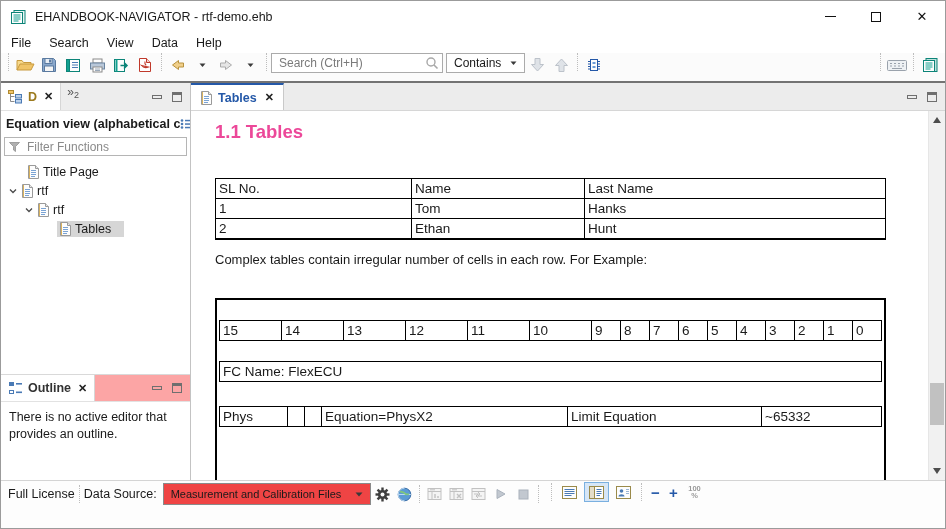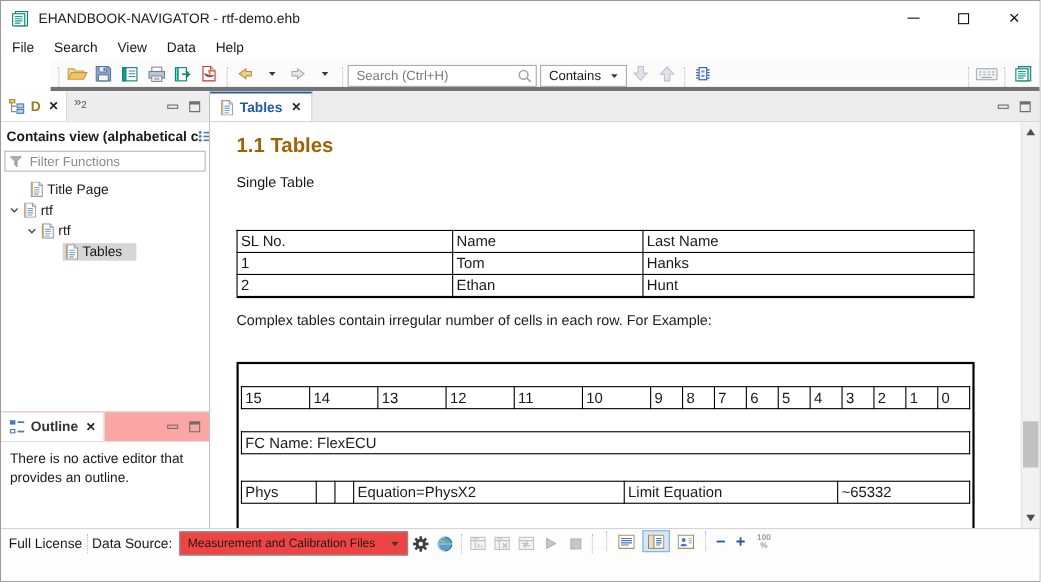--- a/index.html
+++ b/index.html
@@ -18,21 +18,21 @@
   .winbtn { width:46px; height:31px; display:flex; align-items:center; justify-content:center; }
   .g-min { width:11px; border-top:1px solid #111; }
   .g-max { width:10px; height:10px; border:1px solid #111; }
   .g-close { font-size:13px; color:#111; }
 
   
   .menubar { height:21px; display:flex; align-items:center; padding-left:1px; background:#fff; flex:none; }
   .menu-item { padding:0 9px; font-size:12.5px; height:100%; display:flex; align-items:center; }
 
   
-  .toolbar { height:30px; display:flex; align-items:flex-end; background:#fbfbfb; border-bottom:4px solid #737373; flex:none; padding:0 3px;margin-left:45px; }
+  .toolbar { height:30px; display:flex; align-items:flex-start; background:#fbfbfb; border-bottom:2px solid #737373; flex:none; padding:0 3px; }
   .tbtn { height:24px; min-width:24px; display:flex; align-items:center; justify-content:center; padding:0 2px; }
   .dots { width:0; height:18px; border-left:1px dotted #bdbdbd; margin:0 4px; flex:none; }
   .searchbox { width:172px; height:20px; border:1px solid #ababab; background:#fff; display:flex; align-items:center; padding:0 3px 0 5px; }
   .searchbox input { flex:1; border:0; outline:0; font-family:"Liberation Sans",sans-serif; font-size:12px; color:#333; min-width:0; background:transparent; }
   .searchbox input::placeholder { color:#7a7a7a; }
   .combo { height:20px; border:1px solid #ababab; background:#fff; display:flex; align-items:center; gap:9px; padding:0 7px; margin-left:3px; font-size:12px; }
   .tb-spacer { flex:1; }
 
   
   .main { flex:1; display:flex; overflow:hidden; background:#fff; }
@@ -66,21 +66,21 @@
   .outline-tab { background:#fff; display:flex; align-items:center; gap:5px; padding:0 7px; border-right:1px solid #d6d6d6; font-weight:bold; font-size:12.5px; color:#333; }
   .outline-msg { height:78px; flex:none; padding:7px 8px; font-size:12.5px; line-height:17px; background:#fff; }
 
   
   .editor { flex:1; display:flex; flex-direction:column; overflow:hidden; }
   .editor-tabbar { height:28px; flex:none; display:flex; align-items:stretch; background:#ececec; border-bottom:1px solid #d6d6d6; }
   .editor-tab { background:#fff; border-top:2px solid #2458a8; border-right:1px solid #c9c9c9; display:flex; align-items:center; gap:6px; padding:0 9px; }
   .editor-tab .lbl { color:#2458a8; font-weight:bold; font-size:12.5px; }
   .editor-body { flex:1; display:flex; overflow:hidden; }
   .doc { flex:1; overflow:hidden; padding:0 10px 0 24px; font-size:13px; }
-  .doc h1 { margin:10px 0 0 0; font-size:18.5px; line-height:21px; color:#a16207; font-weight:bold; }
+  .doc h1 { margin:10px 0 0 0; font-size:18.5px; line-height:21px; color:#ec4899; font-weight:bold; }
   .subtitle { margin-top:16px; line-height:15px; }
   table { border-collapse:collapse; table-layout:fixed; }
   .single-table { width:671px; margin-top:36px; border:1px solid #000; border-bottom-width:2px; }
   .single-table td { border:1px solid #000; height:20px; padding:0 2px 0 3px; font-size:13.5px; overflow:hidden; white-space:nowrap; }
   .para { margin-top:12px; line-height:16px; }
   .complex-box { margin-top:30px; width:671px; height:400px; border:2px solid #000; padding:20px 2px 0 2px; }
   .complex-box table { width:100%; }
   .complex-box td { border:1px solid #000; height:20px; padding:0 1px 0 3px; font-size:13.5px; overflow:hidden; white-space:nowrap; }
   .fc-table { margin-top:20px; }
   .phys-table { margin-top:24px; }
@@ -309,21 +309,21 @@
           <span>»</span>
             <span class="n">2</span>
         </span>
         <span class="panebtns">
           <span class="p-min"></span>
           <span class="p-max"></span>
         </span>
       </div>
 
       <div class="fv-header">
-        <span>Contains view (alphabetical c</span>
+        <span>Equation view (alphabetical c</span>
         <span class="sp"></span>
         <span>
             <svg width="15" height="12" viewBox="0 0 15 12">
               <circle cx="2" cy="2.5" r="1.3" fill="#4a7ab5"></circle>
               <rect x="5" y="1.8" width="9" height="1.5" fill="#4a7ab5"></rect>
               <circle cx="2" cy="6" r="1.3" fill="#4a7ab5"></circle>
               <rect x="5" y="5.3" width="9" height="1.5" fill="#4a7ab5"></rect>
               <circle cx="2" cy="9.5" r="1.3" fill="#4a7ab5"></circle>
               <rect x="5" y="8.8" width="9" height="1.5" fill="#4a7ab5"></rect>
             </svg>
@@ -435,21 +435,20 @@
         </span>
         <span class="panebtns">
           <span class="p-min"></span>
           <span class="p-max"></span>
         </span>
       </div>
 
       <div class="editor-body">
         <div class="doc">
           <h1>1.1 Tables</h1>
-          <div class="subtitle">Single Table</div>
 
           <table class="single-table">
             <colgroup>
                 <col style="width:196px">
                 <col style="width:173px">
                 <col>
               </colgroup>
             <tbody>
                 <tr>
               <td>SL No.</td>

